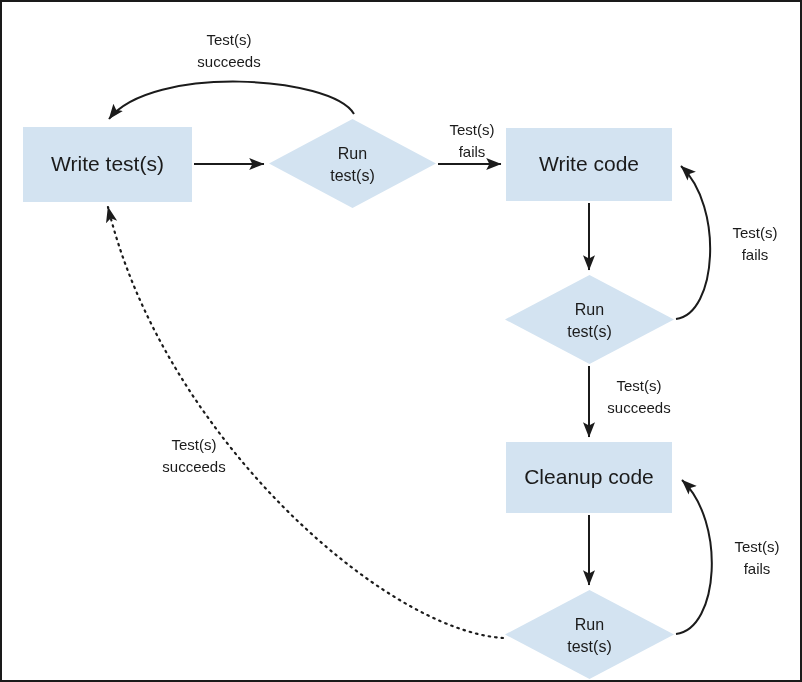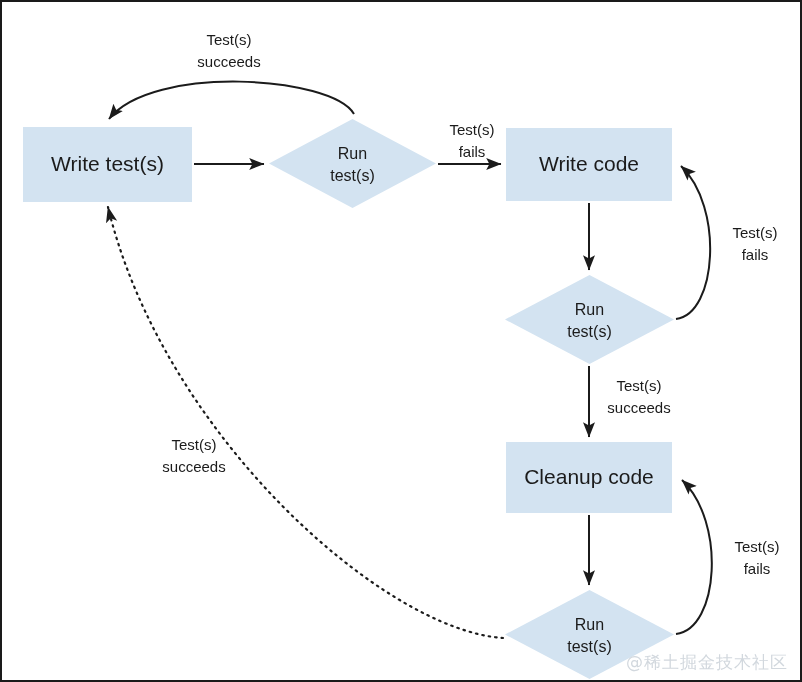--- a/index.html
+++ b/index.html
@@ -154,15 +154,14 @@
       <text class="edge-label" x="755" y="572">fails</text>
     </g>
 
     <g>
       <text class="edge-label" x="192" y="448">Test(s)</text>
       <text class="edge-label" x="192" y="470">succeeds</text>
     </g>
 
   </svg>
 
-  <div class="watermark">@稀土掘金技术社区</div>
 
 </div>
 
 </body></html>

